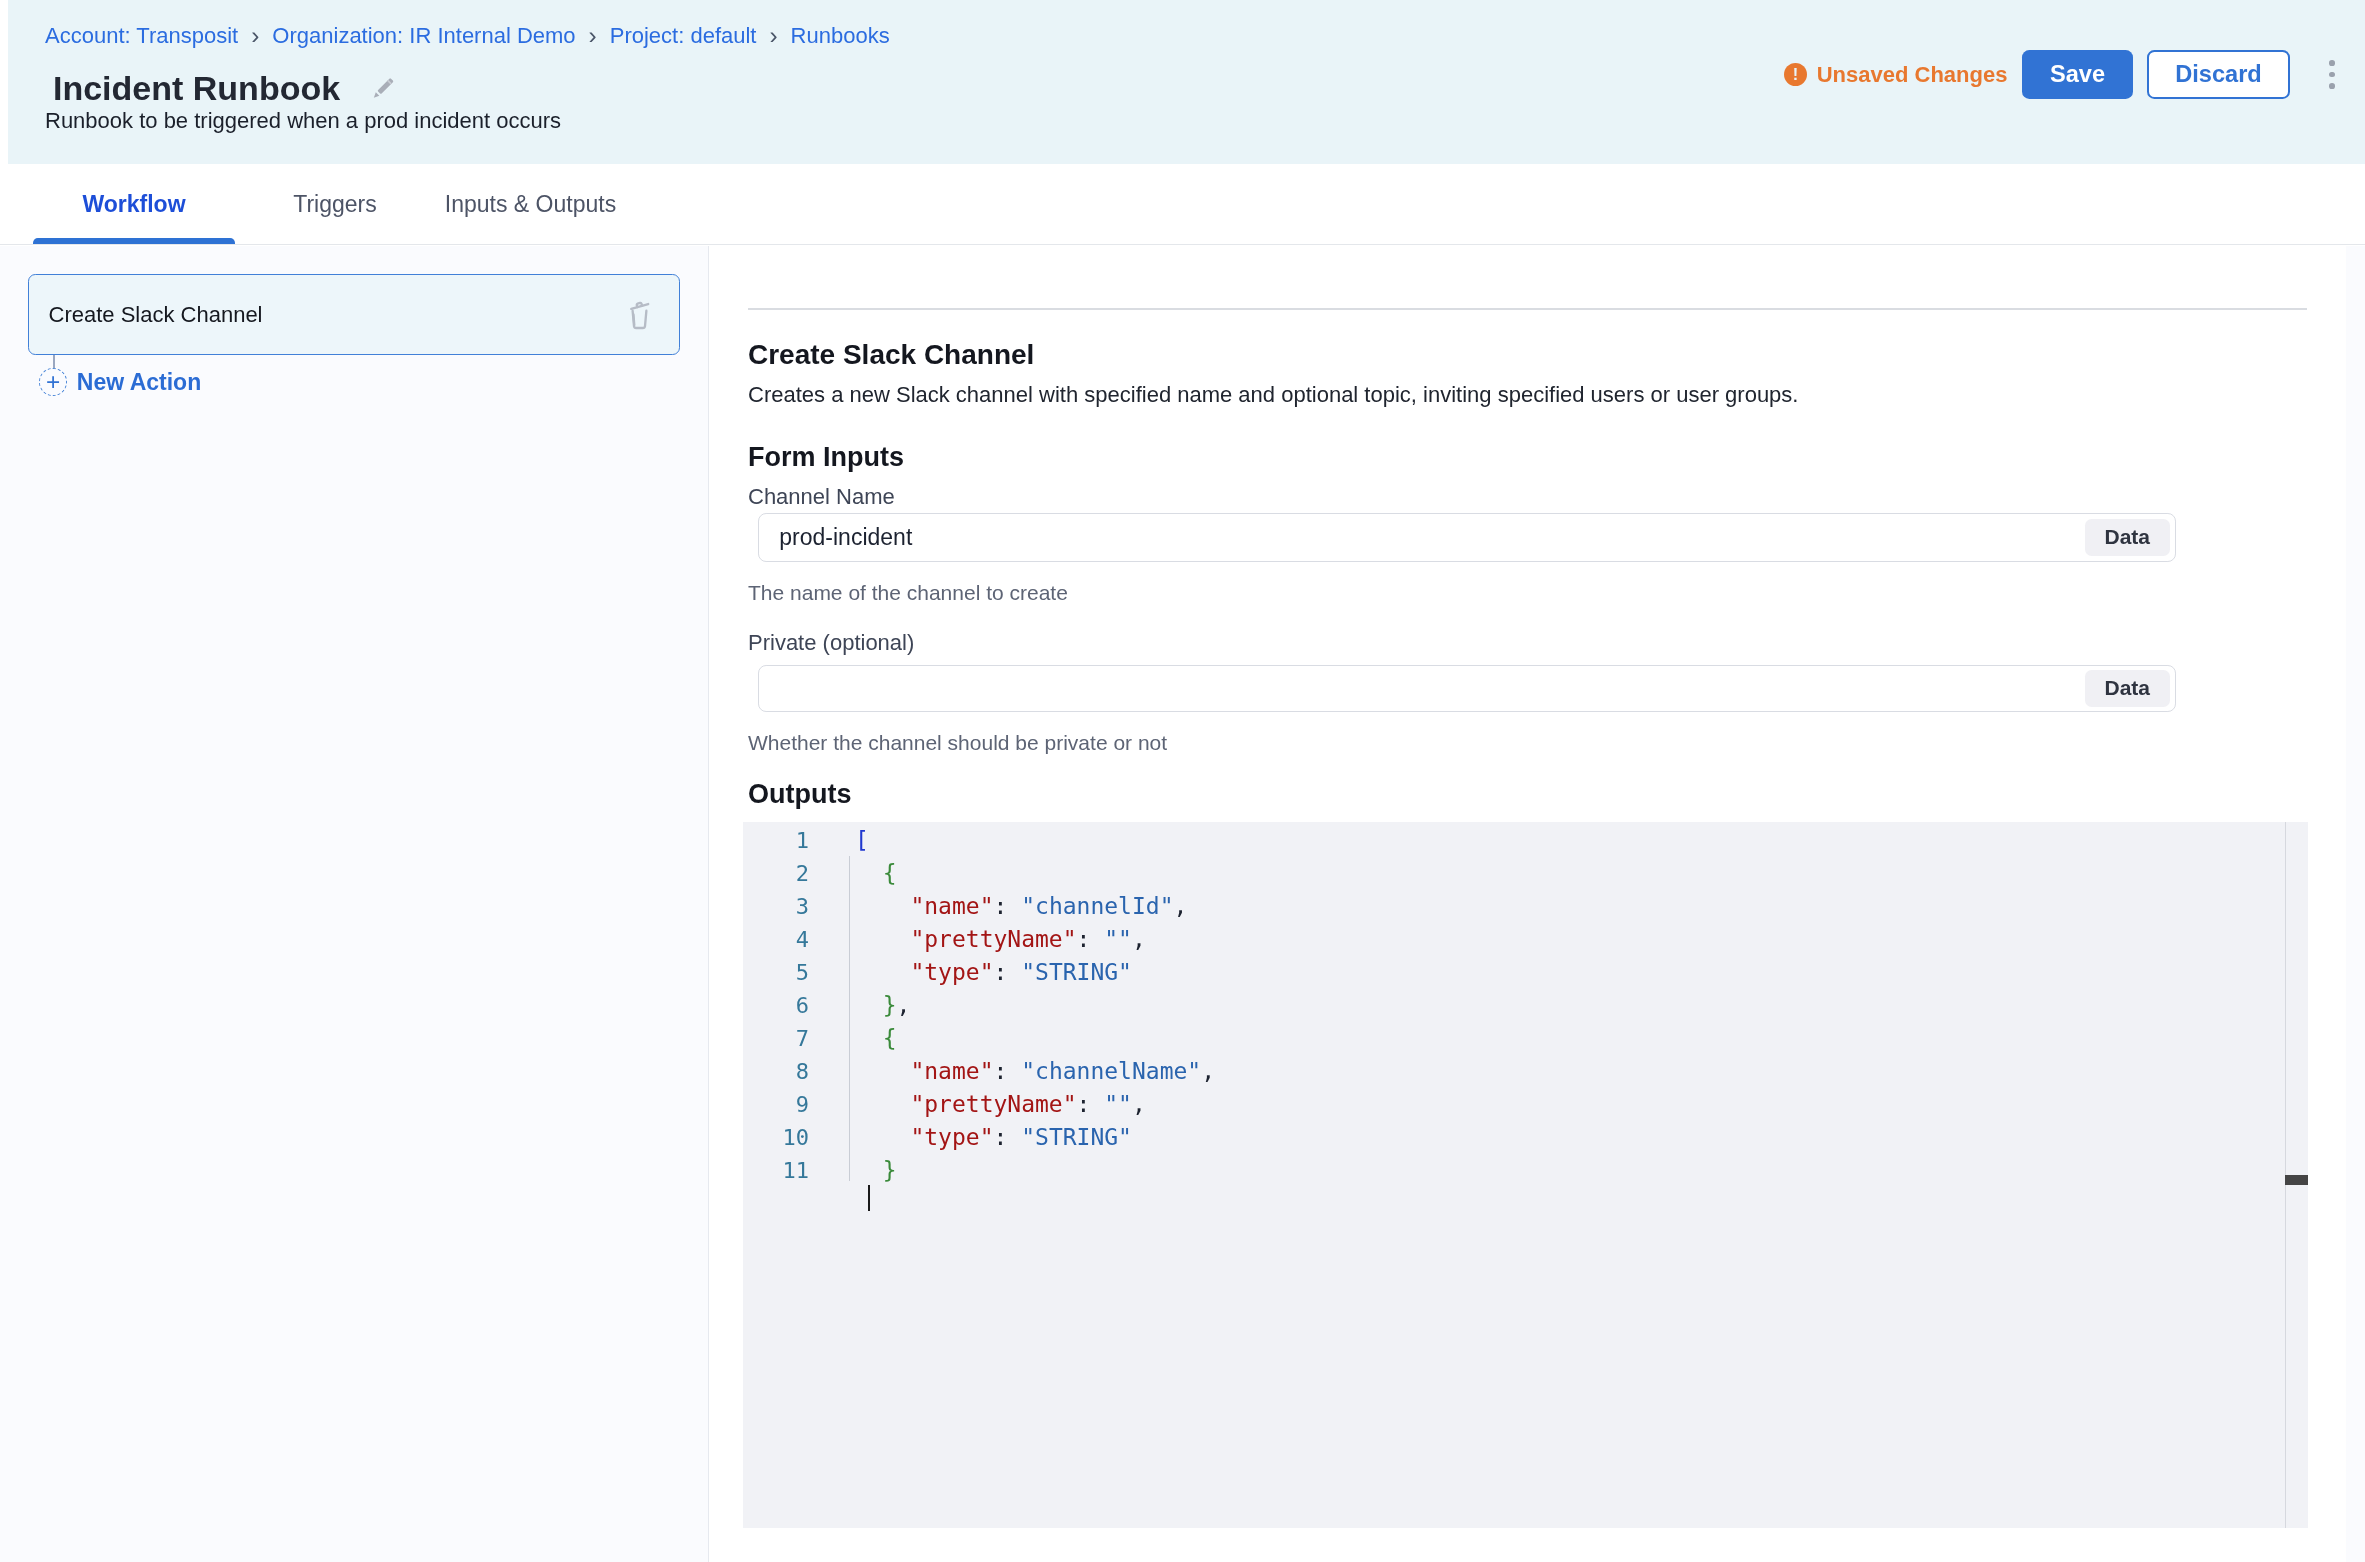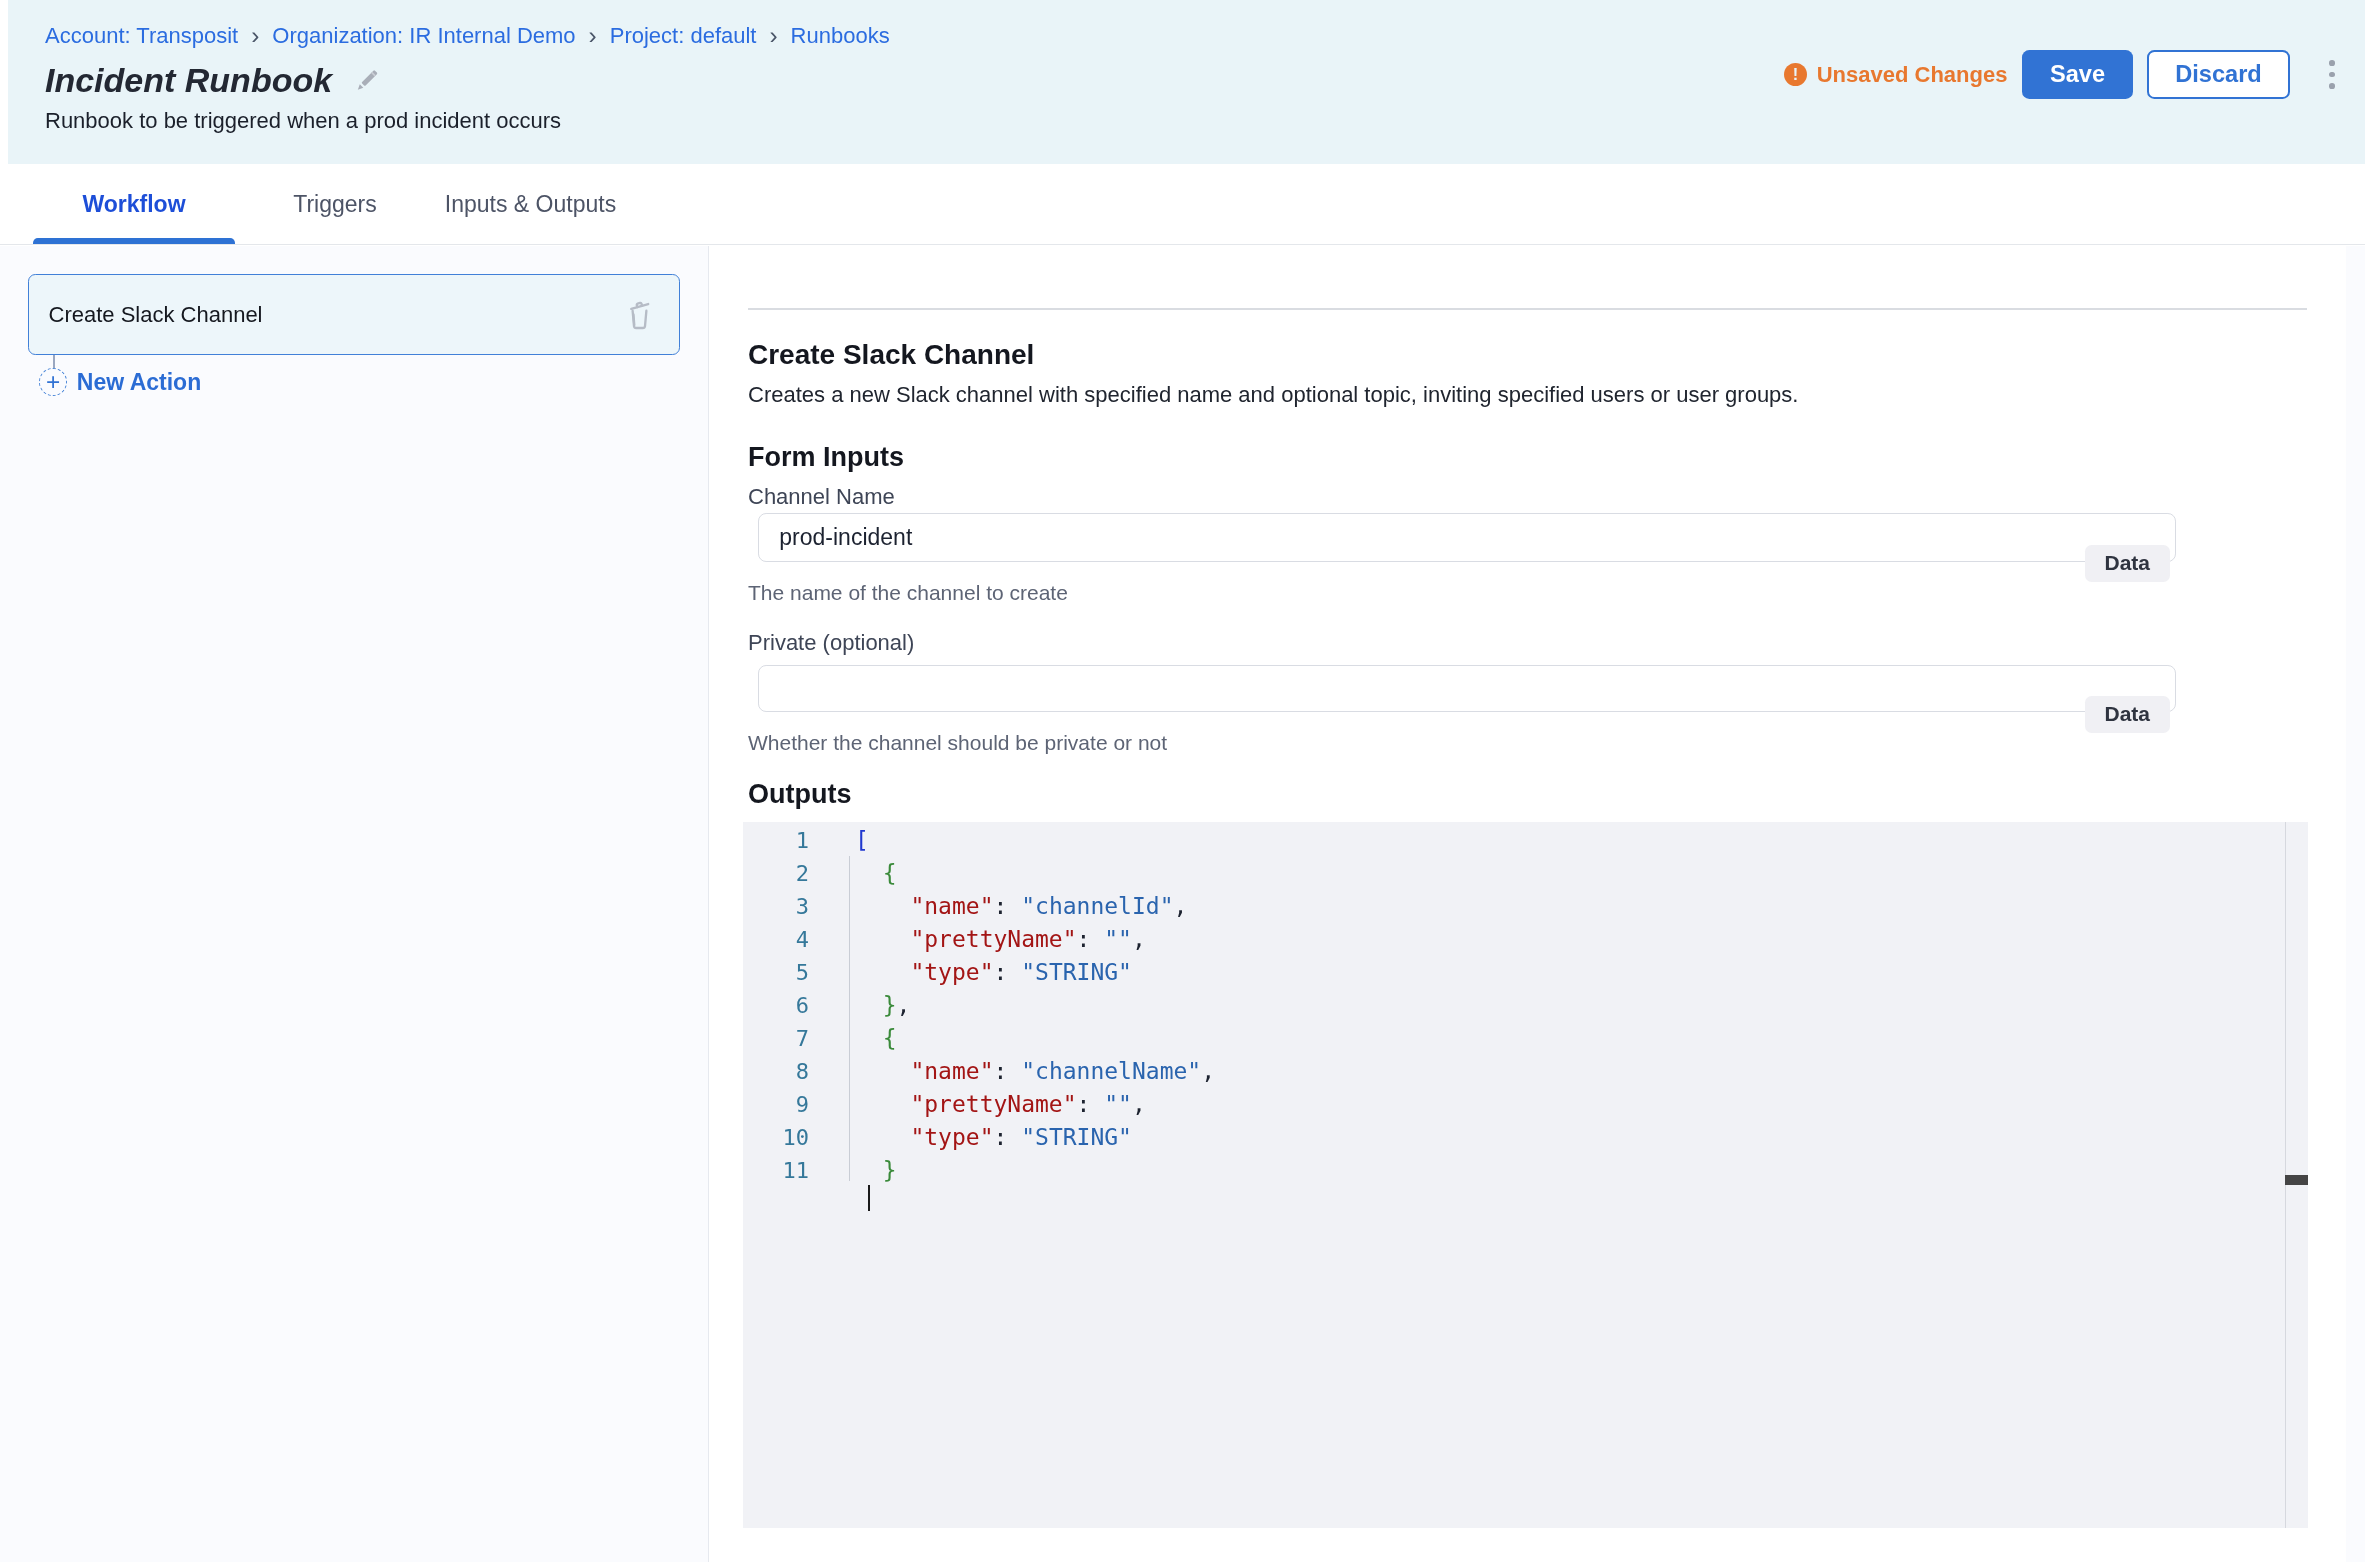--- a/index.html
+++ b/index.html
@@ -13,21 +13,21 @@
   .app-header{
     position:absolute;left:8px;top:0;width:2366px;height:164px;
     background:var(--header_bg,#e9f4f8);
     border-bottom:0.8px solid #dfe6ea;
   }
   .breadcrumb{position:absolute;left:37px;top:23px;font-size:22px;line-height:26px;display:flex;align-items:center;}
   .breadcrumb a{color:var(--link_blue,#2b6ce0);text-decoration:none;cursor:pointer;}
   .crumb-sep{color:#4a5568;margin:0 13px;font-size:24.4px;line-height:24.4px;}
   .title-row{position:absolute;left:37px;top:60px;display:flex;align-items:center;}
   .page-title{font-size:34px;line-height:41px;font-weight:700;color:#23283
-  3;margin:0;color:#232833;font-style:italic;}
+  3;margin:8px;color:#232833;}
   .edit-pencil{margin-left:18px;width:33px;height:33px;cursor:pointer;}
   .subtitle{position:absolute;left:37px;top:108px;font-size:22px;line-height:26px;color:#1b202b;}
   .header-actions{position:absolute;right:33px;top:50px;height:49px;display:flex;align-items:center;}
   .unsaved{display:flex;align-items:center;color:var(--unsaved_orange,#e8782f);font-size:22px;font-weight:600;white-space:nowrap;}
   .unsaved .alert-dot{
     width:23px;height:23px;border-radius:50%;background:var(--unsaved_orange,#e8782f);
     color:#e9f4f8;font-size:16.3px;font-weight:700;display:flex;align-items:center;justify-content:center;
     margin-right:9.8px;
   }
   .btn{font-family:inherit;font-size:23.6px;font-weight:700;border-radius:7.3px;cursor:pointer;height:49px;box-sizing:border-box;}
@@ -79,21 +79,21 @@
   .lbl-2{top:383px;}
   .field-wrap{position:absolute;left:48px;width:1418px;box-sizing:border-box;}
   .fw-1{top:267px;height:49px;}
   .fw-2{top:419px;height:47px;}
   .text-input{
     width:100%;height:100%;box-sizing:border-box;border:0.8px solid #d9dce3;border-radius:8.1px;
     background:#fff;font-family:inherit;font-size:23px;color:#1c2230;padding:0 146px 0 20.3px;outline:none;
   }
   .data-btn{
     position:absolute;right:6.5px;top:5.7px;height:37px;padding:0 19.5px;border:none;border-radius:6.5px;
-    background:#f0f0f4;color:#2f3440;font-family:inherit;font-size:21px;font-weight:600;cursor:pointer;margin-top:26px;
+    background:#f0f0f4;color:#2f3440;font-family:inherit;font-size:21px;font-weight:600;cursor:pointer;
   }
   .fw-2 .data-btn{top:4.9px;}
   .helper{position:absolute;left:38px;font-size:21px;line-height:26px;color:#5d6475;}
   .help-1{top:334px;}
   .help-2{top:484px;}
   
   .code-editor{
     position:absolute;left:33px;top:576px;width:1565px;height:706px;
     background:var(--editor_bg,#f1f2f6);padding-top:1.6px;box-sizing:border-box;cursor:text;
   }

